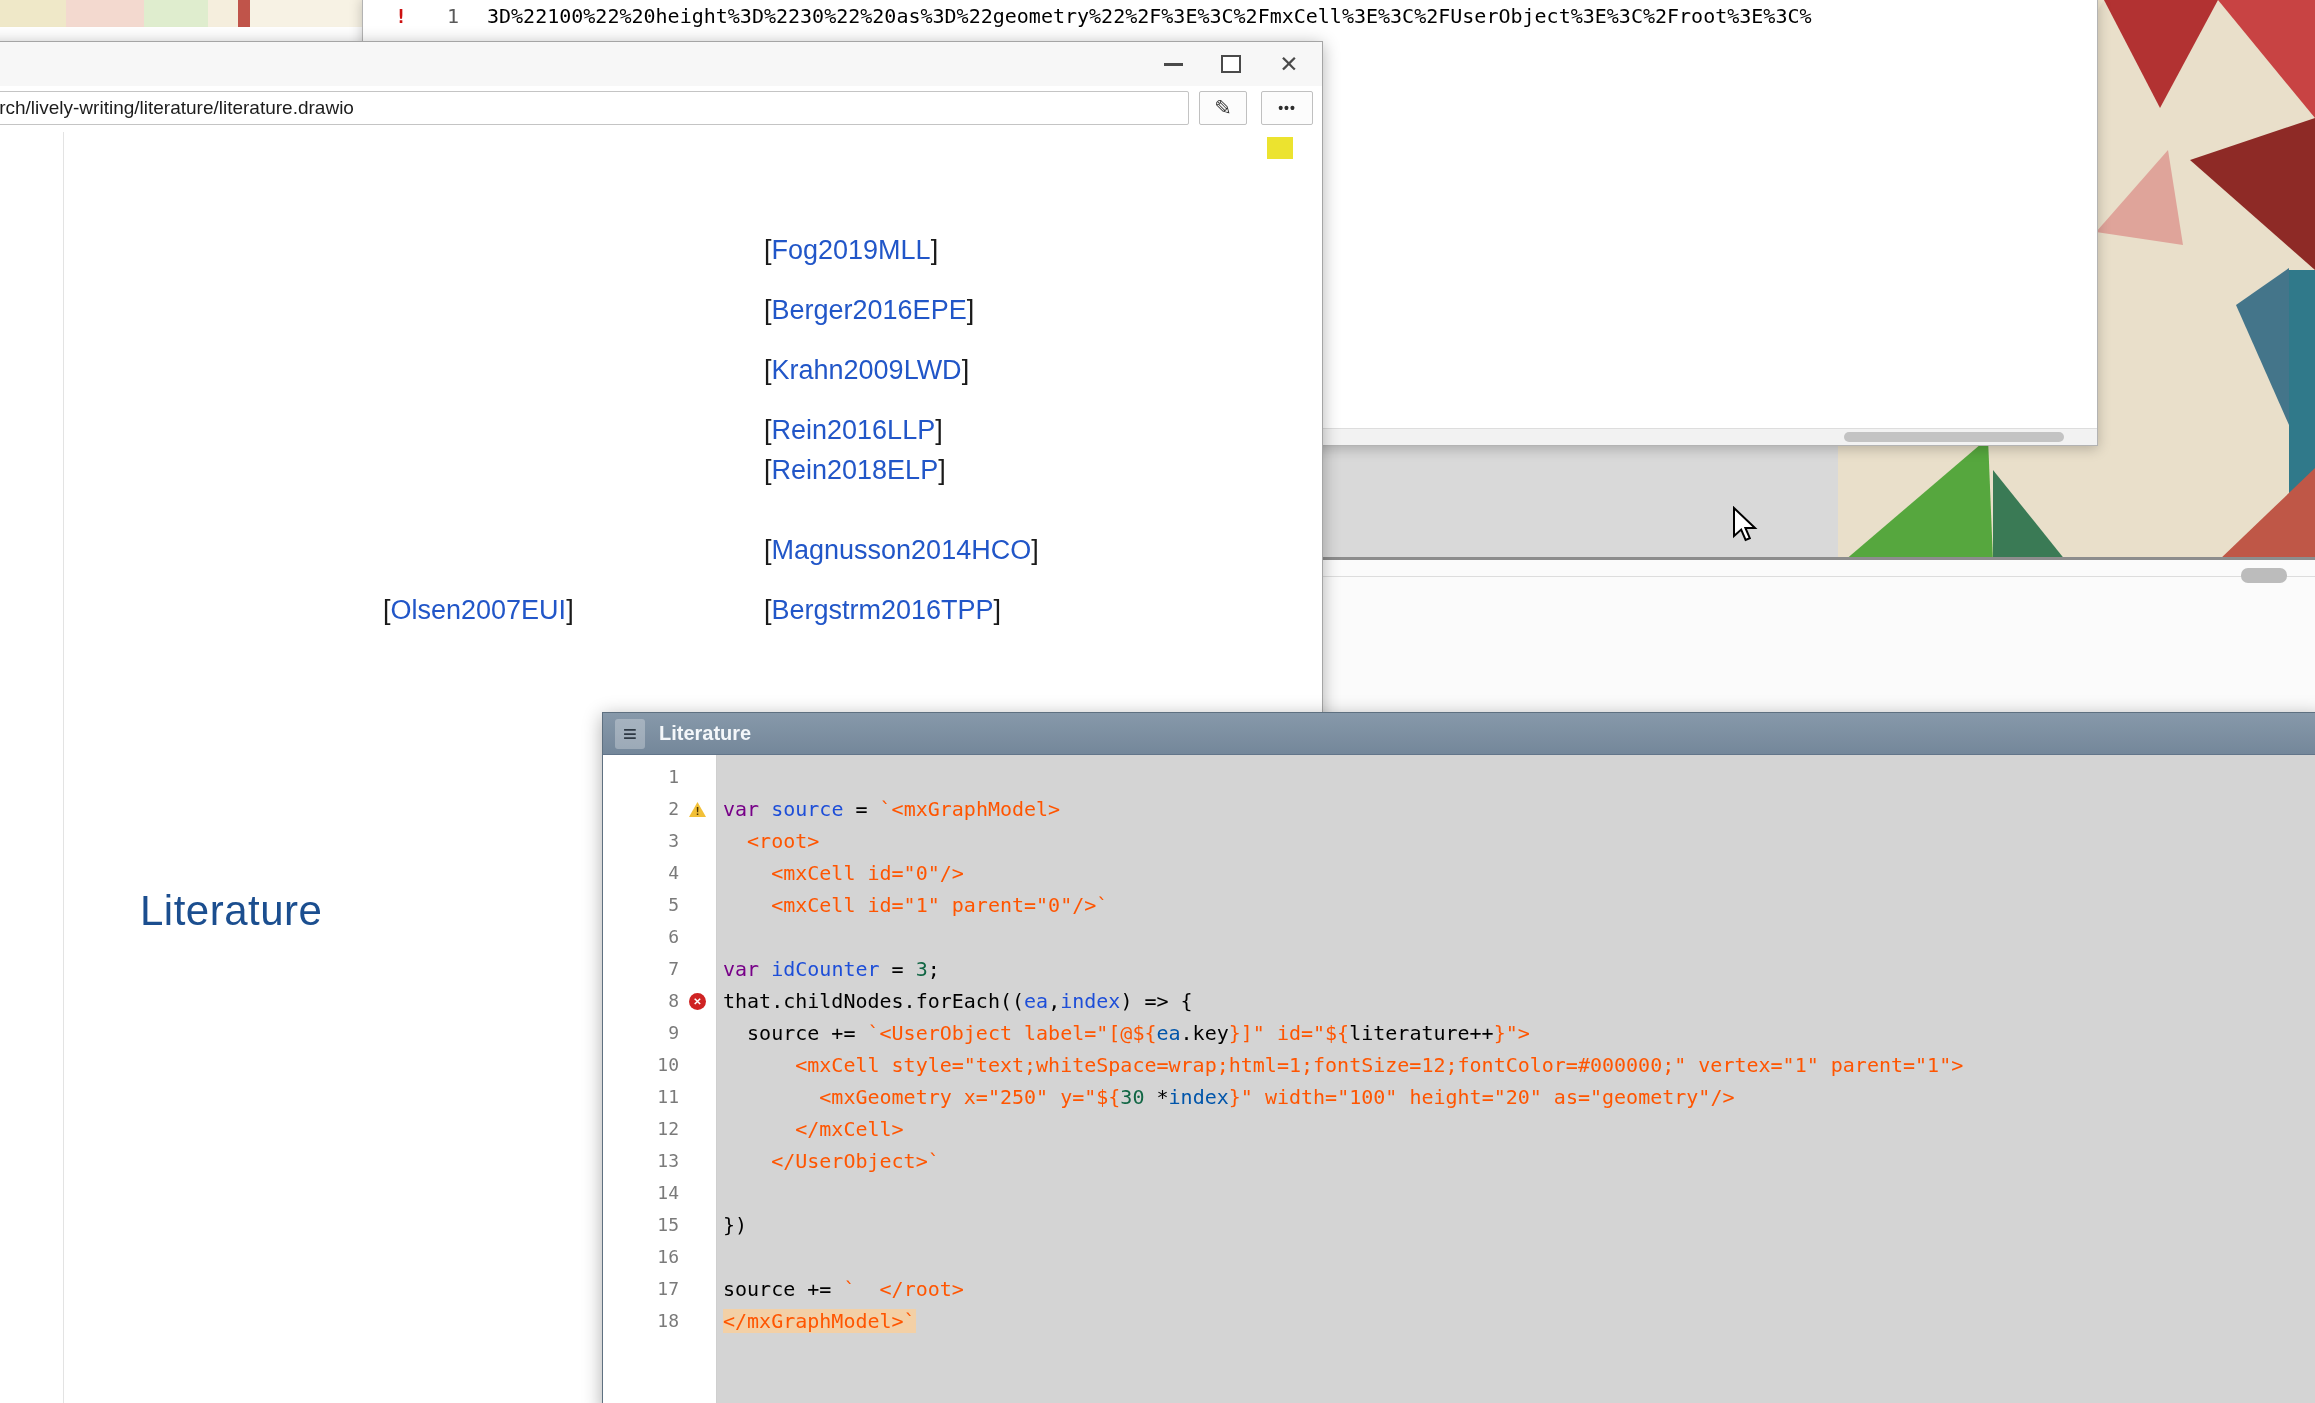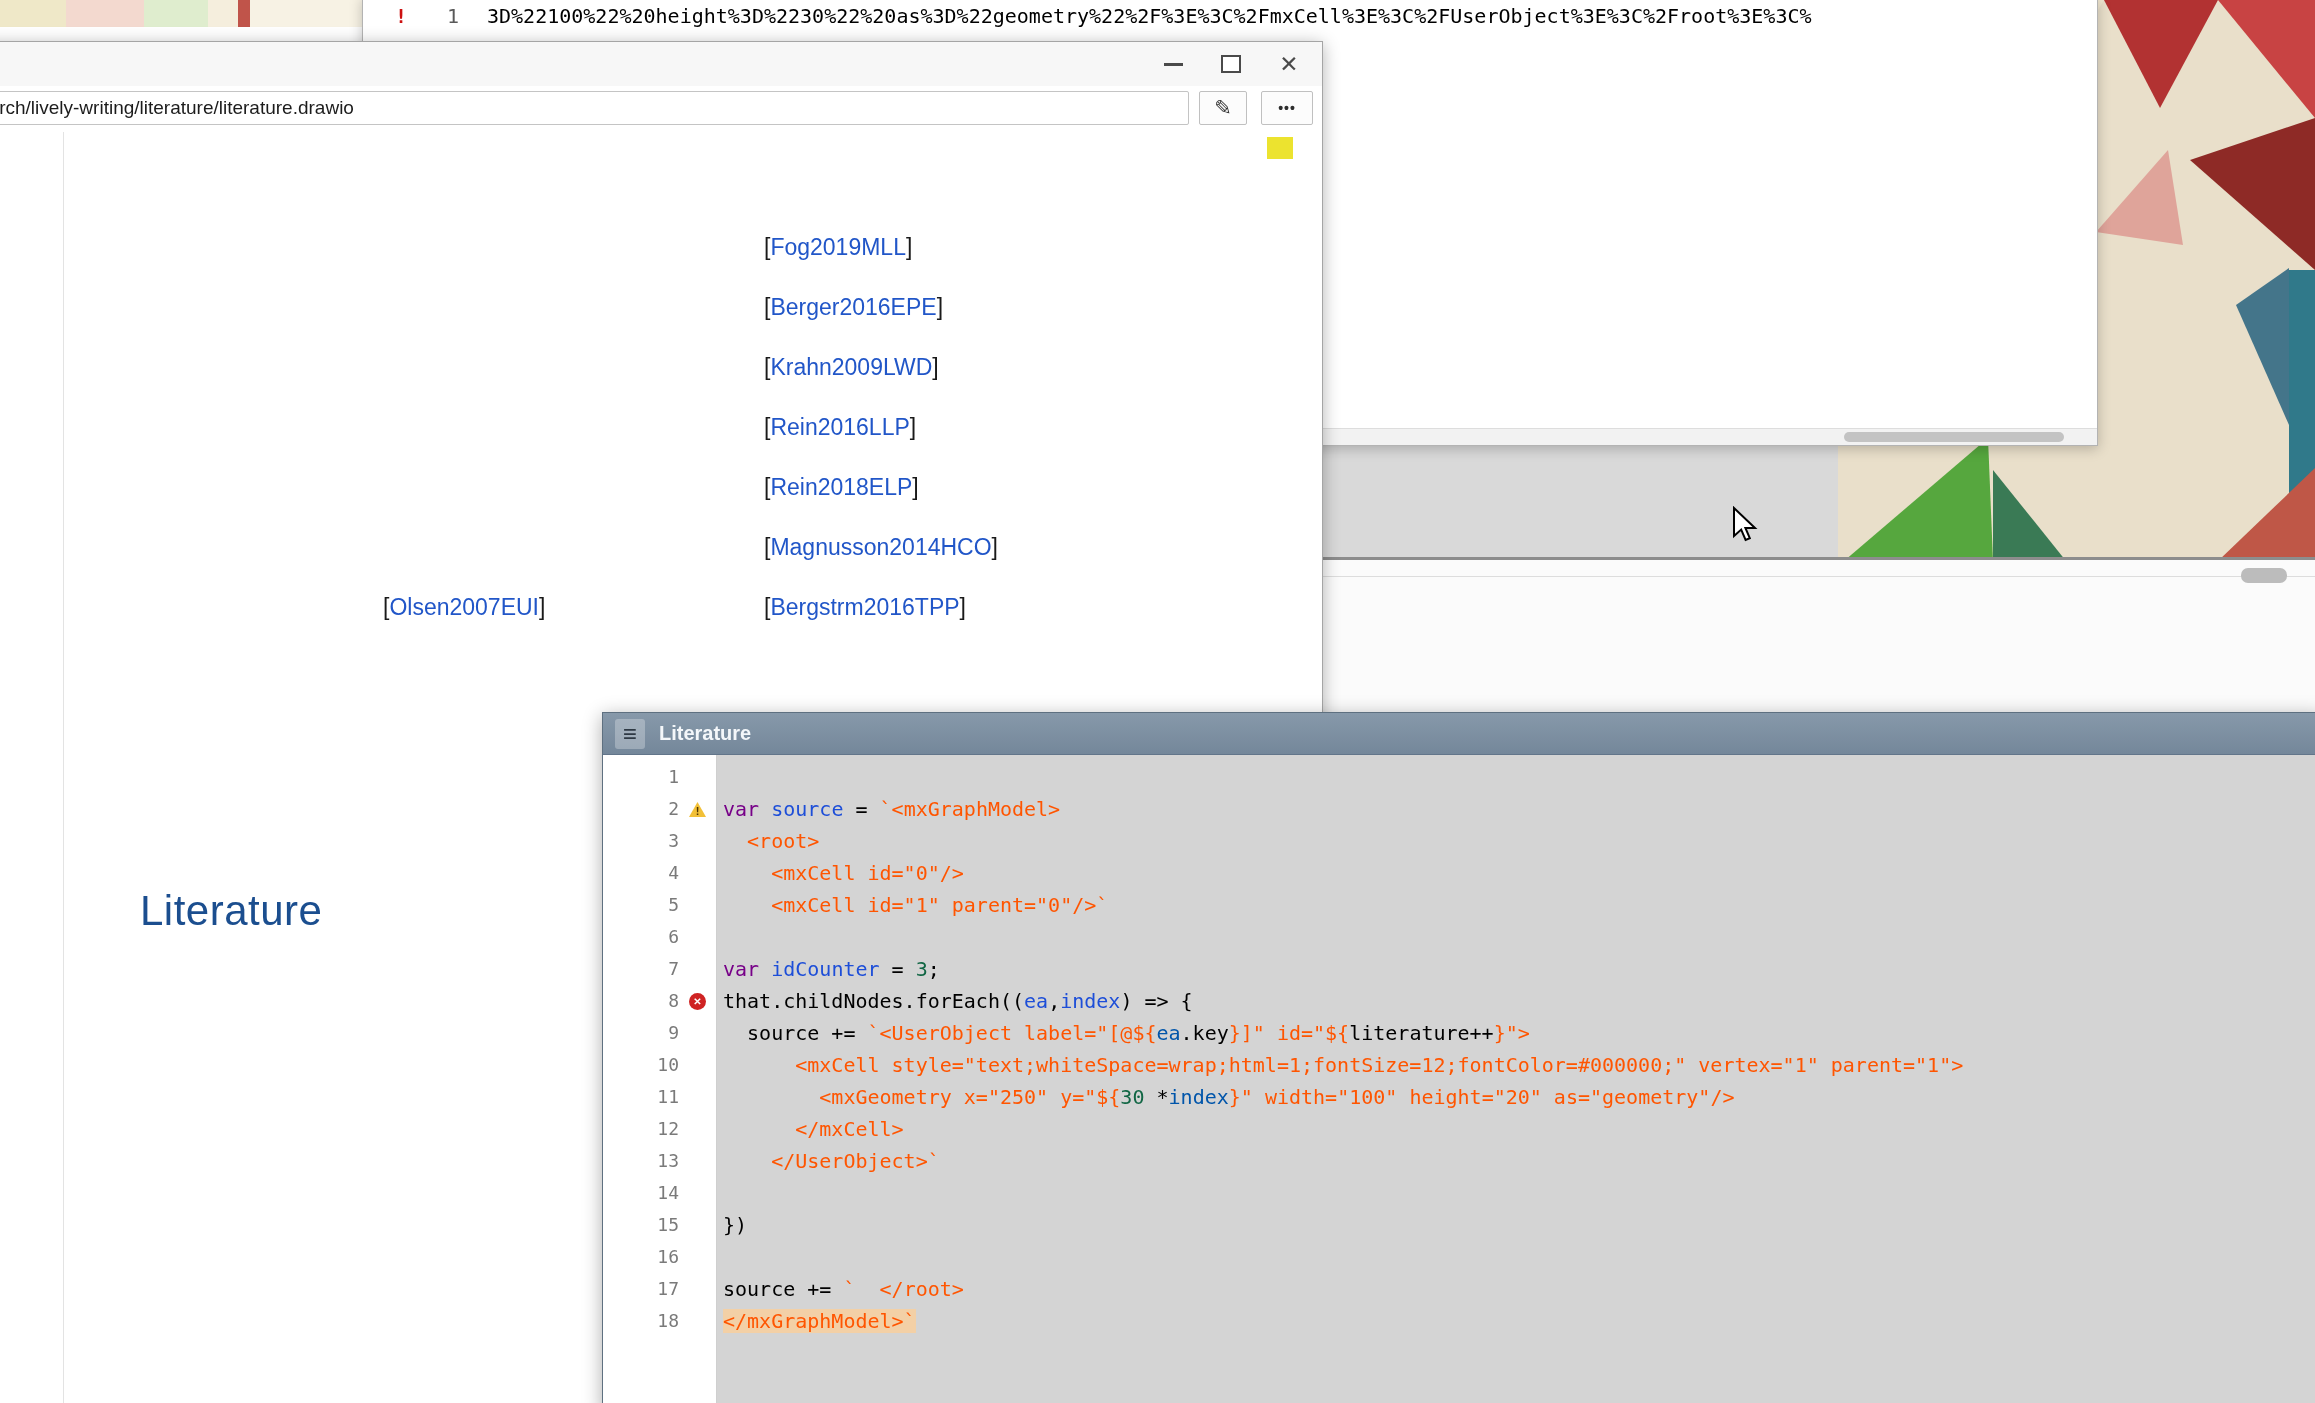--- a/index.html
+++ b/index.html
@@ -40,21 +40,21 @@
   #dw-urlrow{position:absolute;left:0;top:44px;right:0;height:46px;background:#fff;border-bottom:1px solid #f0f0f0;}
   #dw-path{position:absolute;left:-2px;top:5px;width:1220px;height:34px;border:1px solid #c4c4c4;border-radius:2px;
     font:19px "Liberation Sans",sans-serif;color:#1c1c1c;padding:0 8px;box-sizing:border-box;background:#fff;}
   .urlbtn{position:absolute;top:5px;height:34px;border:1px solid #c0c0c0;border-radius:2px;background:#fcfcfc;
     display:flex;align-items:center;justify-content:center;box-sizing:border-box;}
   #dw-edit{left:1228px;width:48px;font-size:21px;color:#333;}
   #dw-more{left:1290px;width:52px;font:bold 14px "Liberation Sans",sans-serif;letter-spacing:1px;color:#2e2e2e;}
   #dw-content{position:absolute;left:0;top:90px;right:0;bottom:0;background:#fff;overflow:hidden;}
   #dw-vline{position:absolute;left:92px;top:0;bottom:0;width:1px;background:#e3e3e3;}
   #dw-yellow{position:absolute;left:1296px;top:5px;width:26px;height:22px;background:#ece32f;}
-  .cite{position:absolute;font-size:23px;line-height:1.2;color:#2156c8;text-decoration:none;white-space:nowrap;cursor:pointer;}
+  .cite{position:absolute;font-size:27px;line-height:1.2;color:#2156c8;text-decoration:none;white-space:nowrap;cursor:pointer;}
   .cite .br{color:#1a1a1a;}
   #dw-heading{position:absolute;left:169px;top:755px;font-size:42px;color:#1b4e8f;letter-spacing:.5px;}
 
   
   #workspace-window{left:602px;top:712px;width:1722px;height:700px;z-index:4;background:#d4d4d4;
     border:1px solid #5e7080;box-shadow:0 4px 18px rgba(0,0,0,.32);box-sizing:border-box;}
   #ws-titlebar{position:absolute;left:0;top:0;right:0;height:42px;
     background:linear-gradient(#8799aa,#74879a);border-bottom:1px solid #62758a;
     display:flex;align-items:center;padding-left:12px;box-sizing:border-box;}
   #ws-menu{width:30px;height:30px;border-radius:3px;background:rgba(255,255,255,.28);
@@ -140,21 +140,21 @@
     </div>
   </div>
   <div id="dw-content">
     <div id="dw-vline"></div>
     <div id="dw-yellow"></div>
 
     <a class="cite" style="left:793px;top:102px"><span class="br">[</span><span>Fog2019MLL</span><span class="br">]</span></a>
     <a class="cite" style="left:793px;top:162px"><span class="br">[</span><span>Berger2016EPE</span><span class="br">]</span></a>
     <a class="cite" style="left:793px;top:222px"><span class="br">[</span><span>Krahn2009LWD</span><span class="br">]</span></a>
     <a class="cite" style="left:793px;top:282px"><span class="br">[</span><span>Rein2016LLP</span><span class="br">]</span></a>
-    <a class="cite" style="left:793px;top:342px"><span class="br">[</span><span>Rein2018ELP</span><span class="br">]</span></a>
+    <a class="cite" style="left:793px;top:322px"><span class="br">[</span><span>Rein2018ELP</span><span class="br">]</span></a>
     <a class="cite" style="left:793px;top:402px"><span class="br">[</span><span>Magnusson2014HCO</span><span class="br">]</span></a>
     <a class="cite" style="left:793px;top:462px"><span class="br">[</span><span>Bergstrm2016TPP</span><span class="br">]</span></a>
     <a class="cite" style="left:412px;top:462px"><span class="br">[</span><span>Olsen2007EUI</span><span class="br">]</span></a>
 
     <div id="dw-heading">Literature</div>
   </div>
 </div>
 
 <div id="workspace-window" class="abs">
   <div id="ws-titlebar">

